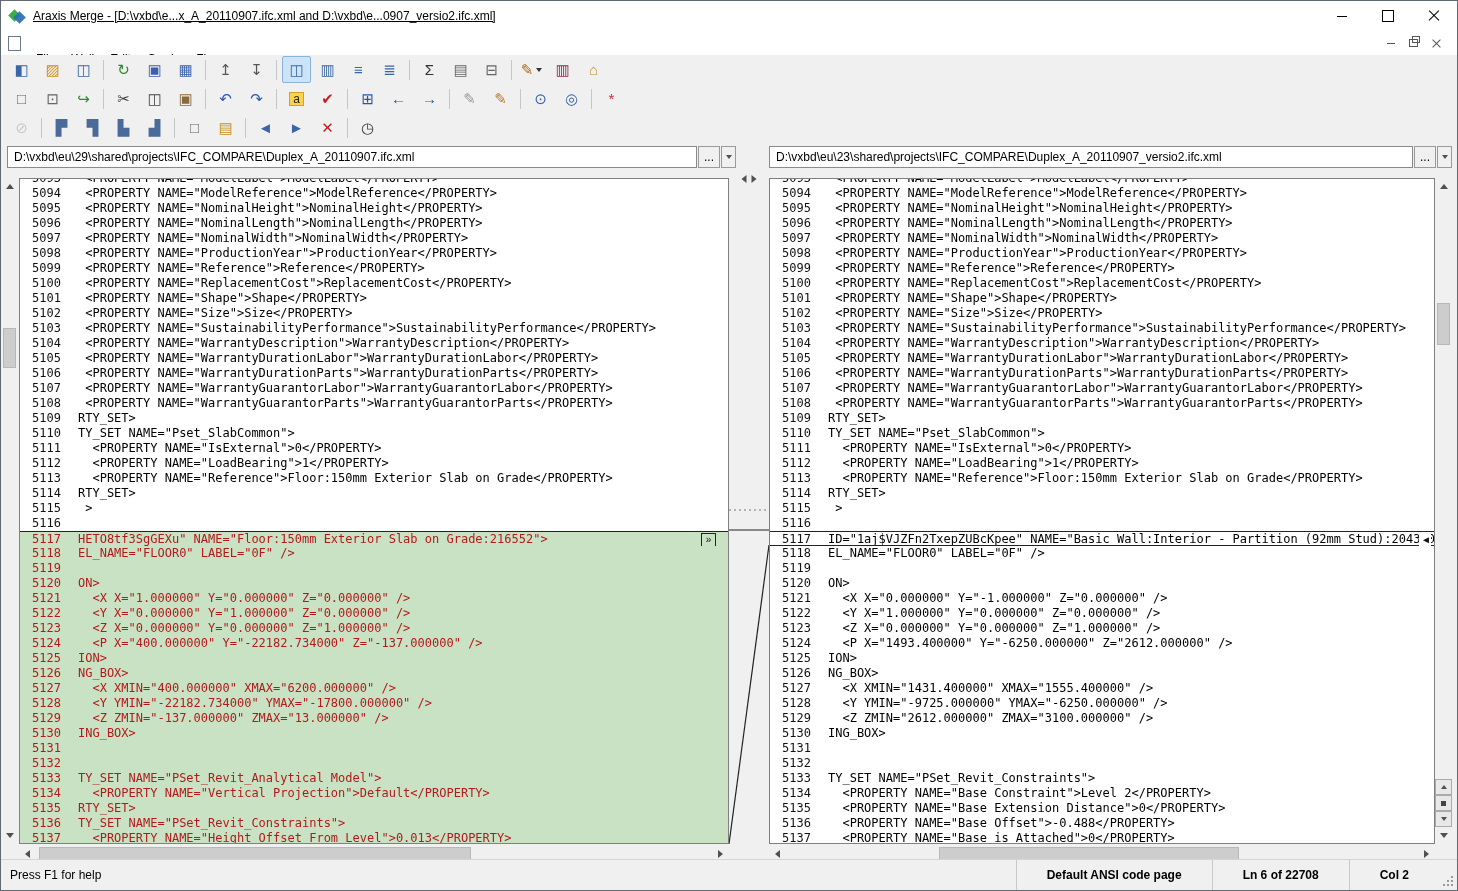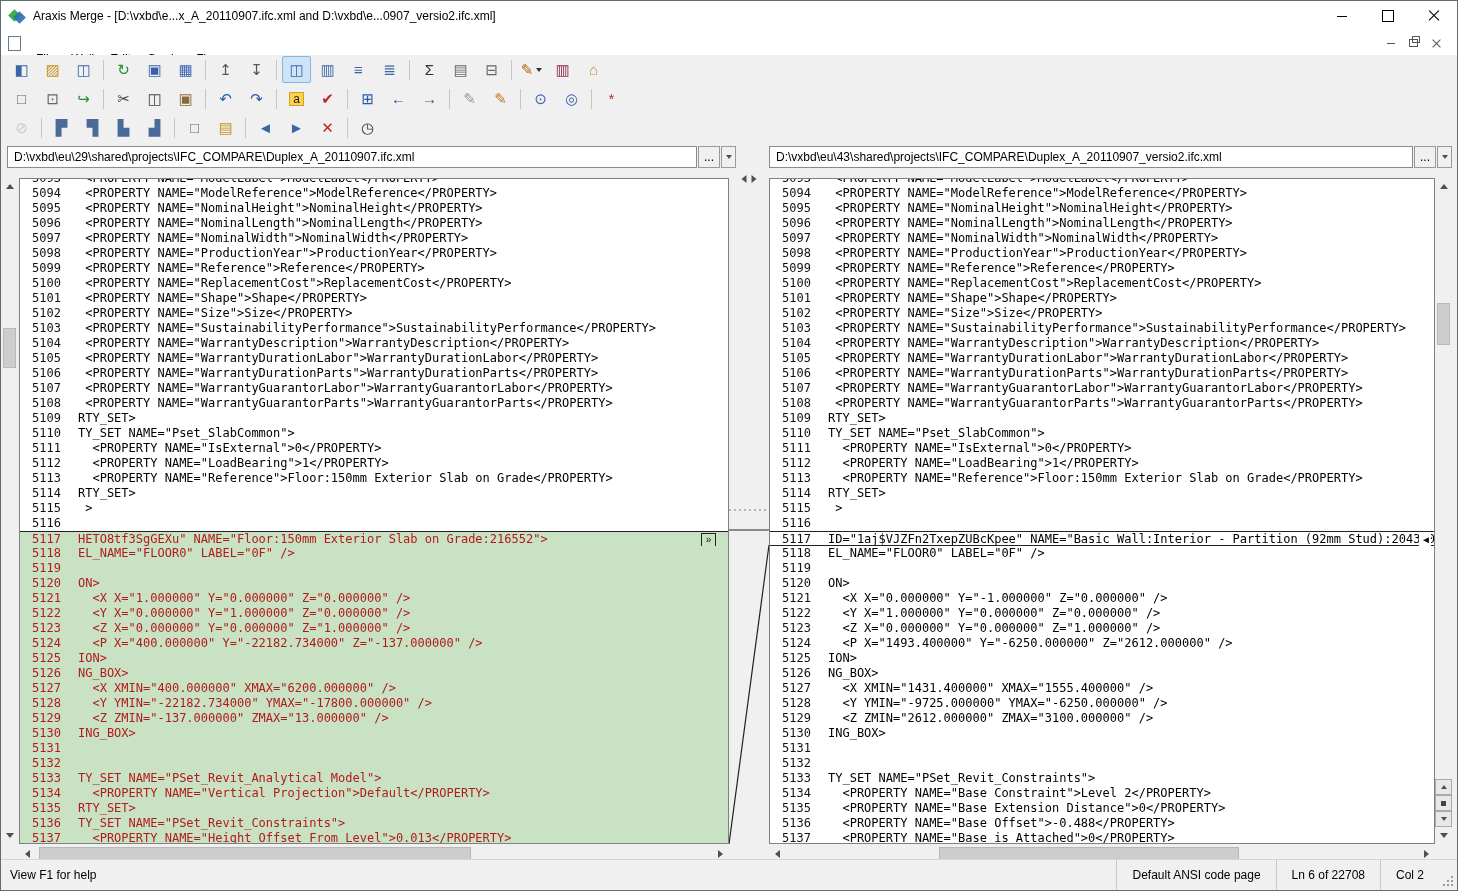--- a/index.html
+++ b/index.html
@@ -6,21 +6,21 @@
   .window{position:relative;width:1458px;height:891px;background:#f0f0f0;
     font-family:"Liberation Sans",sans-serif;font-size:12px;color:#000;
     border:1px solid #5f6a73;box-sizing:border-box;overflow:hidden;}
 
   
   .titlebar{position:absolute;left:0;top:0;right:0;height:30px;background:#fff;
     display:flex;align-items:center;}
   .app-icon{position:relative;width:16px;height:16px;margin:0 8px;flex:none;}
   .app-icon::before{content:"";position:absolute;left:1px;top:3px;width:9px;height:9px;background:#3fae49;transform:rotate(45deg);}
   .app-icon::after{content:"";position:absolute;left:6px;top:5px;width:9px;height:9px;background:#2b6fb5;transform:rotate(45deg);opacity:.92;}
-  .title-text{white-space:nowrap;overflow:hidden;}
+  .title-text{white-space:nowrap;overflow:hidden;text-decoration:underline;}
   .win-controls{margin-left:auto;display:flex;height:100%;}
   .win-btn{width:46px;height:100%;display:flex;align-items:center;justify-content:center;}
   .g-min{width:10px;height:1px;background:#000;}
   .g-max{width:10px;height:10px;border:1px solid #000;}
   .g-x{position:relative;width:12px;height:12px;}
   .g-x::before,.g-x::after{content:"";position:absolute;left:-1px;top:5px;width:14px;height:1.2px;background:#000;}
   .g-x::before{transform:rotate(45deg);}.g-x::after{transform:rotate(-45deg);}
 
   
   .menubar{position:absolute;left:0;top:30px;right:0;height:24px;background:#fff;
@@ -113,21 +113,21 @@
   .ha-l{left:0;} .ha-r{right:0;}
   .hs-thumb{position:absolute;top:2px;height:13px;background:#cdcdcd;border:1px solid #b8b8b8;box-sizing:border-box;}
   .hs-left .hs-thumb{left:20px;width:432px;}
   .hs-right .hs-thumb{left:170px;width:300px;}
 
   
   .statusbar{position:absolute;left:0;right:0;bottom:0;height:30px;background:#f0f0f0;
     border-top:1px solid #d5d5d5;display:flex;align-items:center;}
   .sb-help{padding-left:9px;}
   .sb-right{margin-left:auto;display:flex;align-items:center;height:100%;}
-  .sb-seg{padding:0 15px;height:100%;display:flex;align-items:center;border-left:1px solid #c9c9c9;}
+  .sb-seg{padding:0 30px;height:100%;display:flex;align-items:center;border-left:1px solid #c9c9c9;font-weight:bold;}
   .sb-grip{width:18px;height:100%;position:relative;}
   .sb-grip::before{content:"";position:absolute;right:4px;bottom:4px;width:2px;height:2px;background:#9a9a9a;
     box-shadow:-4px 0 #9a9a9a,0 -4px #9a9a9a,-8px 0 #9a9a9a,-4px -4px #9a9a9a,0 -8px #9a9a9a;}
 </style>
 </head>
 <body>
 
 <div class="window" style="--chg-bg: #c9e2c4; --chg-tx: #b21b1b; --bnd: #222222;">
 
   <div class="titlebar">
@@ -333,21 +333,21 @@
 
   <div class="pathbar">
     <div class="path-group pg-left">
       <div class="path-field">D:\vxbd\eu\29\shared\projects\IFC_COMPARE\Duplex_A_20110907.ifc.xml</div>
       <div class="browse-btn">...</div>
       <div class="dd-btn">
           <span class="tri small down"></span>
         </div>
     </div>
     <div class="path-group pg-right">
-      <div class="path-field">D:\vxbd\eu\43\shared\projects\IFC_COMPARE\Duplex_A_20110907_versio2.ifc.xml</div>
+      <div class="path-field">D:\vxbd\eu\23\shared\projects\IFC_COMPARE\Duplex_A_20110907_versio2.ifc.xml</div>
       <div class="browse-btn">...</div>
       <div class="dd-btn">
           <span class="tri small down"></span>
         </div>
     </div>
   </div>
 
   <div class="main">
 
     <div class="vscroll vs-left">
@@ -505,21 +505,21 @@
           <span class="tri left"></span>
         </div>
       <div class="hs-thumb"></div>
       <div class="hs-arrow ha-r">
           <span class="tri right"></span>
         </div>
     </div>
   </div>
 
   <div class="statusbar">
-    <div class="sb-help">View F1 for help</div>
+    <div class="sb-help">Press F1 for help</div>
     <div class="sb-right">
       <div class="sb-seg">Default ANSI code page</div>
       <div class="sb-seg">Ln 6 of 22708</div>
       <div class="sb-seg">Col 2</div>
       <div class="sb-grip"></div>
     </div>
   </div>
 
 </div>
 

